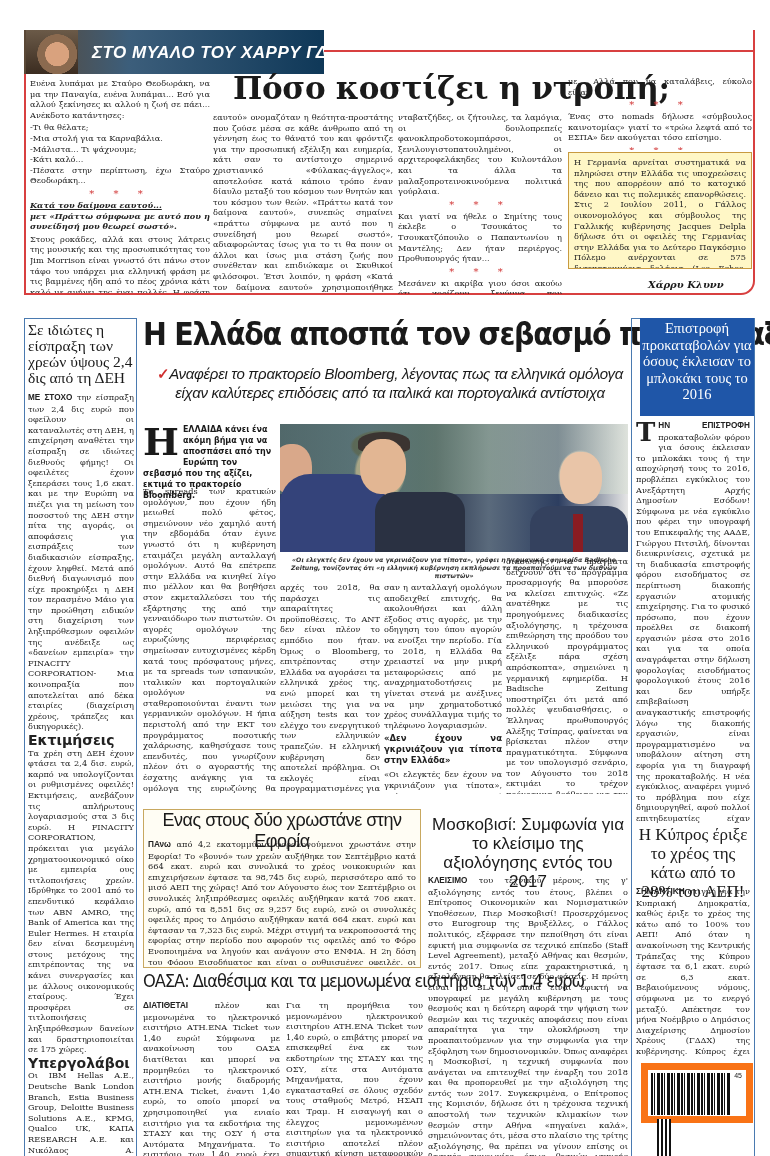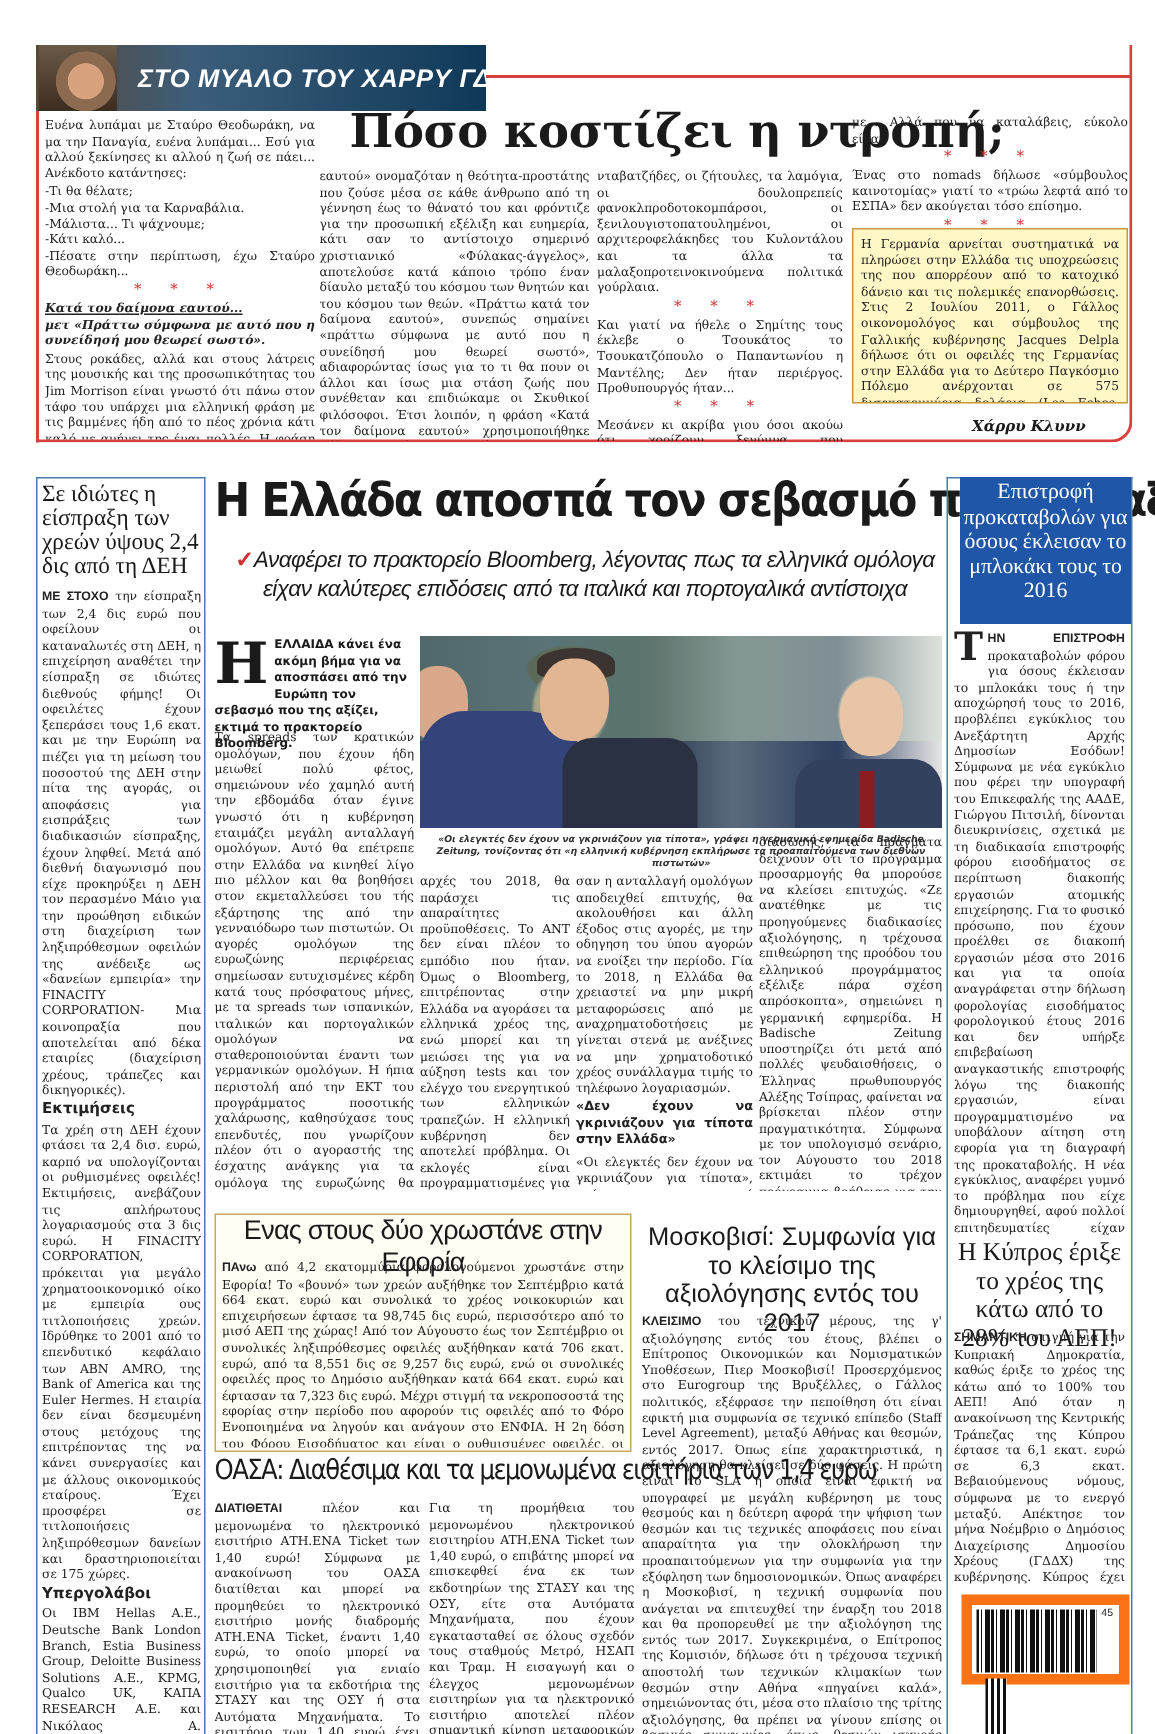--- a/index.html
+++ b/index.html
@@ -19,21 +19,21 @@
   #col-red-rule { left: 324px; top: 50px; width: 430px; height: 2px; background: #d84040; }
   #avatar { left: 26px; top: 30px; width: 52px; height: 44px; border-radius: 0 0 0 0; background: radial-gradient(circle at 60% 55%, #d9a27e 0 30%, #8b6a4f 31% 50%, transparent 51%), linear-gradient(#6b5a48, #3b2c20); }
   #headline-top { left: 233px; top: 70px; font-family: "DejaVu Serif", serif; font-weight: bold; font-size: 31px; letter-spacing: -0.3px; }
 
   #yellow-box { left: 568px; top: 152px; width: 184px; height: 117px; background: #fff7c6; border: 1px solid #c89a40; padding: 4px 5px; }
   #signature { left: 648px; top: 279px; font-family: "DejaVu Serif", serif; font-weight: bold; font-style: italic; font-size: 10px; }
 
   
   #left-box { left: 24px; top: 318px; width: 113px; height: 838px; border: 1.5px solid #4a7ab0; border-bottom: none; }
   #left-title { left: 28px; top: 322px; width: 105px; text-align: left; font-family: "Liberation Serif", serif; font-size: 15.5px; line-height: 16px; }
-  .subhead { font-family: "DejaVu Sans", sans-serif; font-weight: bold; font-size: 10px; margin: 3px 0 2px; }
+  .subhead { font-family: "DejaVu Sans", sans-serif; font-weight: bold; font-size: 14px; margin: 3px 0 2px; }
 
   
   #main-headline { left: 143px; top: 316px; width: 488px; font-family: "DejaVu Sans", sans-serif; font-weight: bold; font-size: 31px; letter-spacing: -1.4px; transform: scaleX(0.92); transform-origin: left; line-height: 36px; white-space: nowrap; }
   #main-sub { left: 150px; top: 364px; width: 480px; text-align: center; font-family: "Liberation Sans", sans-serif; font-style: italic; font-size: 15px; line-height: 19px; letter-spacing: -0.3px; }
   #main-sub .check { color: #d03030; font-style: normal; font-weight: bold; }
 
   #lead { left: 143px; top: 424px; width: 132px; font-family: "DejaVu Sans", sans-serif; font-weight: bold; font-size: 8px; line-height: 11px; }
   #dropcap { float: left; font-family: "DejaVu Serif", serif; font-weight: bold; font-size: 38px; line-height: 32px; margin: 2px 4px 0 0; }
 
   #photo { left: 280px; top: 424px; width: 348px; height: 128px; background:

